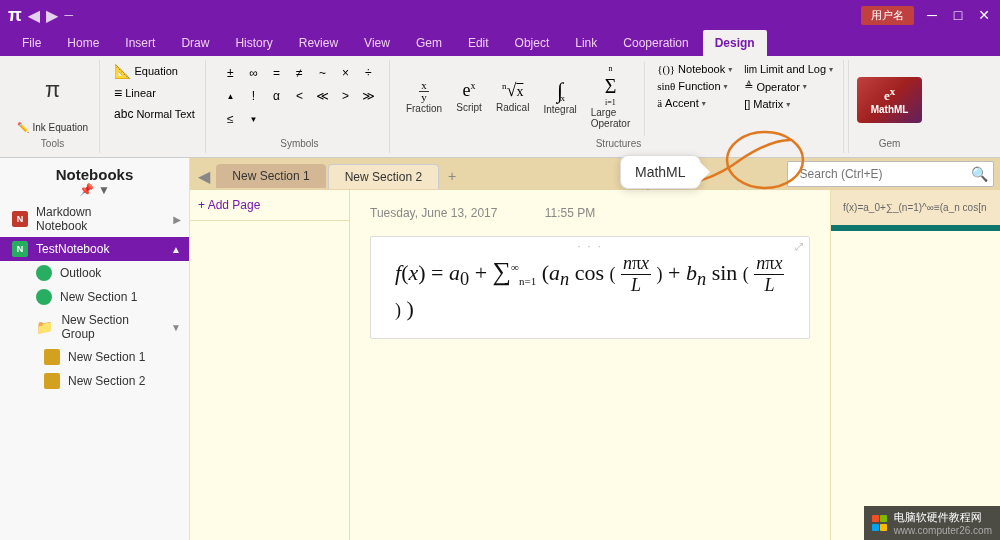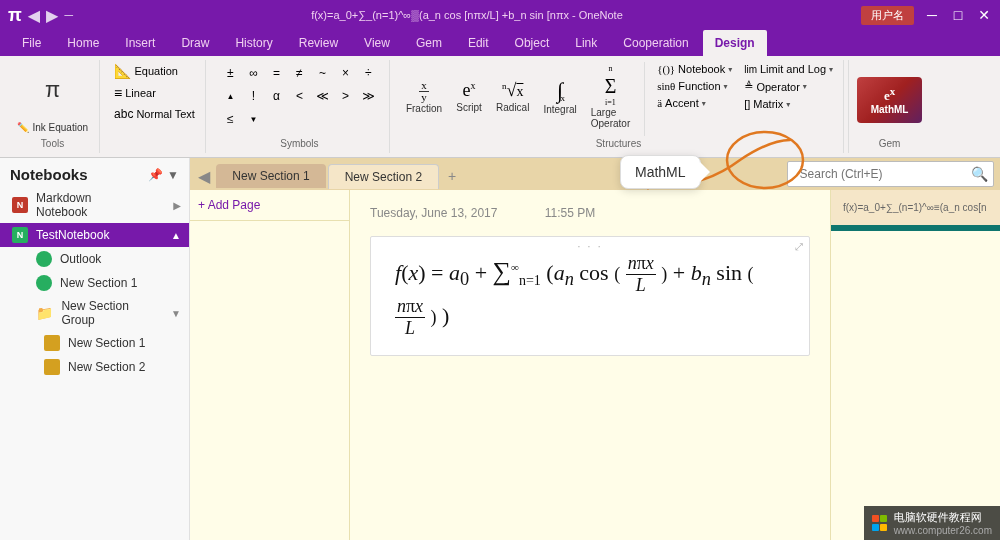--- a/index.html
+++ b/index.html
@@ -178,20 +178,21 @@
       overflow: hidden;
     }
     .sidebar-header {
       display: flex;
       align-items: center;
       justify-content: space-between;
       padding: 8px 10px 4px;
       font-size: 15px;
       font-weight: 600;
       color: #222;
+      flex-direction: column;
     }
     .sidebar-header-icons { display: flex; gap: 4px; color: #666; font-size: 12px; }
     .sidebar-item {
       display: flex;
       align-items: center;
       gap: 8px;
       padding: 4px 8px 4px 12px;
       cursor: pointer;
       font-size: 12px;
       color: #333;
@@ -403,21 +404,20 @@
 
 <div style="position:relative; width:1000px; height:540px; overflow:hidden;">
 
   <div class="title-bar">
     <div class="title-bar-left">
       <span style="color:white; font-size:18px; font-weight:bold;">π</span>
       <span class="title-back-btn">◀</span>
       <span class="title-back-btn">▶</span>
       <span class="title-back-btn" style="font-size:12px;">─</span>
     </div>
-    <div class="title-bar-center" style="font-size:11px;">f(x)=a_0+∑_(n=1)^∞▒(a_n  cos ⁡[nπx/L] +b_n sin ⁡[nπx  - OneNote</div>
     <div class="title-bar-right">
       <span style="background:#c04040; padding:2px 10px; border-radius:2px; font-size:11px; cursor:pointer;">用户名</span>
       <span class="win-btn">─</span>
       <span class="win-btn">□</span>
       <span class="win-btn">✕</span>
     </div>
   </div>
 
   <div class="ribbon-tabs">
     <div class="ribbon-tab">File</div>
@@ -652,21 +652,21 @@
         <div class="note-content">
           <div class="note-date">
             <span>Tuesday, June 13, 2017</span>
             <span style="margin-left:20px;">11:55 PM</span>
           </div>
           <div class="equation-box">
             <div class="eq-drag-handle">· · ·</div>
             <div class="eq-expand-icon">⤢</div>
             <div class="equation-text" style="font-family:'Times New Roman',serif; font-size:22px;">
               <i>f</i>(<i>x</i>) = <i>a</i><sub>0</sub> +
-              <span style="font-size:26px;">∑</span><span style="font-size:11px; vertical-align:super;">∞</span><span style="font-size:14px; vertical-align:sub;">n=1</span>
+              <span style="font-size:26px;">∑</span><span style="font-size:11px; vertical-align:super;">∞</span><span style="font-size:11px; vertical-align:sub;">n=1</span>
               (<i>a</i><sub><i>n</i></sub> cos
               <span style="font-size:18px;">(</span>
               <span style="display:inline-block; text-align:center; vertical-align:middle;">
                 <span style="display:block; border-bottom:1px solid #111; padding:0 2px; font-size:18px;"><i>n</i>π<i>x</i></span>
                 <span style="display:block; font-size:18px;"><i>L</i></span>
               </span>
               <span style="font-size:18px;">)</span>
               + <i>b</i><sub><i>n</i></sub> sin
               <span style="font-size:18px;">(</span>
               <span style="display:inline-block; text-align:center; vertical-align:middle;">

